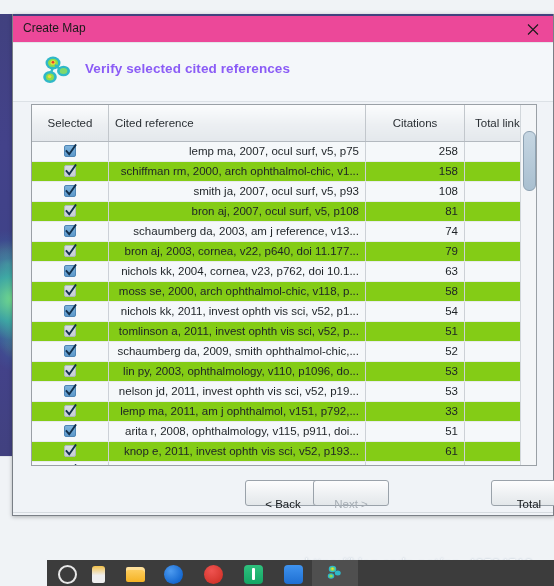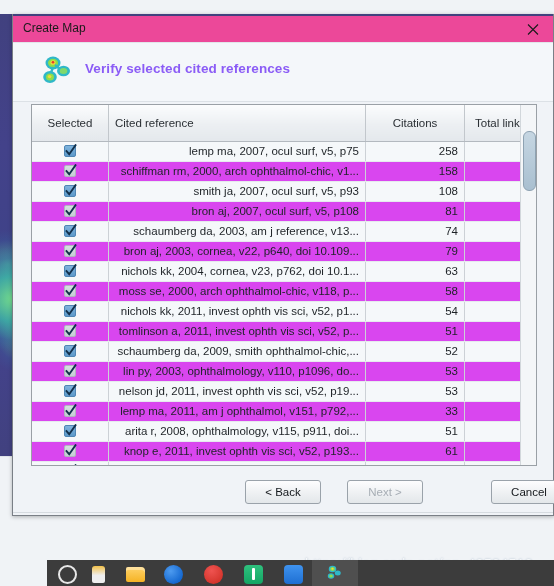--- a/index.html
+++ b/index.html
@@ -191,21 +191,21 @@
     height: 19px;
     padding: 0 6px;
     border-right: 1px solid #ccd1d6;
     border-bottom: 1px solid #e6eaee;
     white-space: nowrap;
     overflow: hidden;
     font-size: 11.5px;
     line-height: 19px;
   }
   #refs-table tbody tr.row-even td { background: #f5f8fa; }
-  #refs-table tbody tr.row-odd  td { background: #d946ef; margin-left: 22px; }
+  #refs-table tbody tr.row-odd  td { background: #84cc16; margin-left: 22px; }
   td.cell-check { text-align: center; padding: 0; }
   td.cell-ref { text-align: right; }
   td.cell-num { text-align: right; padding-right: 8px; }
   td.cell-tls { text-align: right; padding-right: 10px; border-right: none; }
 
   .checkbox {
     display: inline-block;
     width: 12px; height: 12px;
     border-radius: 2px;
     position: relative;
@@ -255,24 +255,24 @@
     font-size: 11.5px;
     color: #14181c;
     background: linear-gradient(180deg,#fdfdfe 0%, #f0f2f4 48%, #e3e7ea 100%);
     border: 1px solid #9aa2aa;
     border-radius: 3px;
     box-sizing: border-box;
     line-height: 22px;
     text-align: center;
     cursor: default;
     font-family: "Liberation Sans", sans-serif;
-    padding: 0;
+    padding: 12px;
   }
   #back-button { left: 232px; }
-  #next-button { left: 334px; color: #a7aeb5; }
+  #next-button { left: 300px; color: #a7aeb5; }
   #finish-button {
     left: 392px;
     border: 1px solid #8d959d;
   }
   #finish-button .focus-ring {
     position: absolute;
     left: 1px; top: 1px; right: 1px; bottom: 1px;
     border: 1px dotted #6a7178;
     border-radius: 2px;
   }
@@ -374,21 +374,21 @@
                   <path d="M1.5 7 L4.2 10.2 L10.5 1.2" stroke="#12314d" stroke-width="1.9" fill="none" stroke-linecap="square"></path>
                 </svg></span></td>
             <td class="cell-ref">schaumberg da, 2003, am j reference, v13...</td>
             <td class="cell-num">74</td>
             <td class="cell-tls">618</td>
           </tr>
           <tr class="row-odd">
             <td class="cell-check"><span class="checkbox cb-gray"><svg width="12" height="14" viewBox="0 0 12 14">
                   <path d="M1.5 7 L4.2 10.2 L10.5 1.2" stroke="#12314d" stroke-width="1.9" fill="none" stroke-linecap="square"></path>
                 </svg></span></td>
-            <td class="cell-ref">bron aj, 2003, cornea, v22, p640, doi 10.109...</td>
+            <td class="cell-ref">bron aj, 2003, cornea, v22, p640, doi 11.177...</td>
             <td class="cell-num">79</td>
             <td class="cell-tls">611</td>
           </tr>
           <tr class="row-even">
             <td class="cell-check"><span class="checkbox cb-blue"><svg width="12" height="14" viewBox="0 0 12 14">
                   <path d="M1.5 7 L4.2 10.2 L10.5 1.2" stroke="#12314d" stroke-width="1.9" fill="none" stroke-linecap="square"></path>
                 </svg></span></td>
             <td class="cell-ref">nichols kk, 2004, cornea, v23, p762, doi 10.1...</td>
             <td class="cell-num">63</td>
             <td class="cell-tls">586</td>
@@ -481,21 +481,21 @@
   </div>
 
   <div id="dialog-buttons">
     <button class="dlg-button" id="back-button">
       <span class="btn-label">&lt; Back</span>
     </button>
     <button class="dlg-button" id="next-button">
       <span class="btn-label">Next &gt;</span>
     </button>
     <button class="dlg-button" id="cancel-button">
-      <span class="btn-label">Cancel</span>
+      <span class="btn-label">Total</span>
     </button>
   </div>
 
   <div id="dialog-bottom-sep"></div>
 </div>
 
 <div id="taskbar">
   <div id="taskbar-start"></div>
   <div class="tb-icon" id="tb-search"></div>
   <div class="tb-icon" id="tb-cortana"></div>

